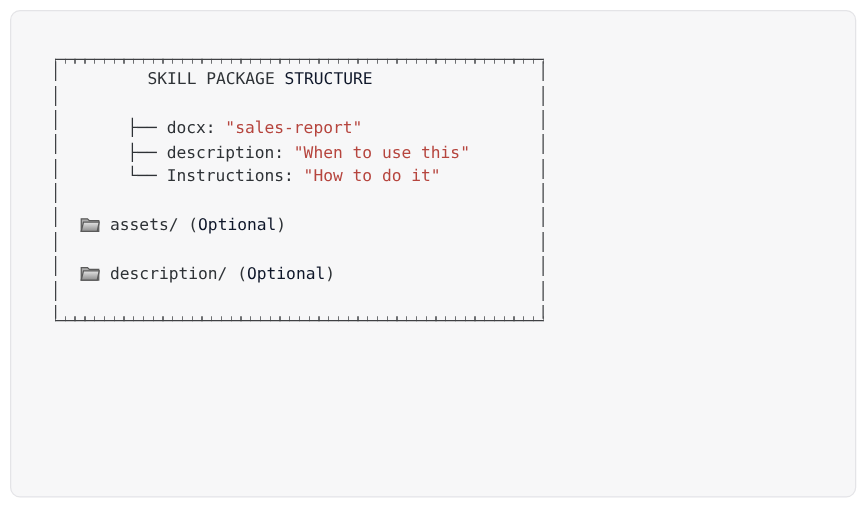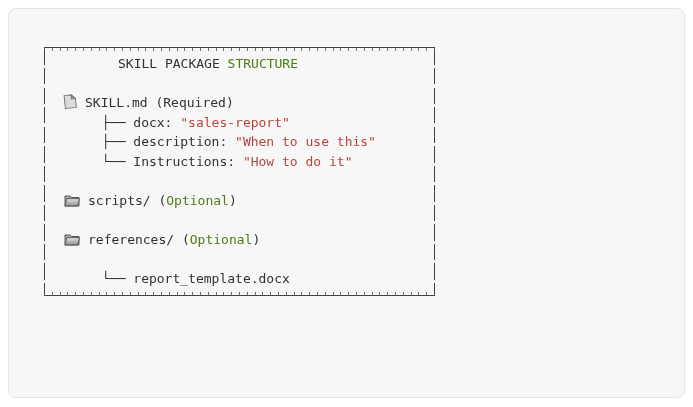--- a/index.html
+++ b/index.html
@@ -35,66 +35,61 @@
   .border-left { left:0; }
   .border-right { right:0; }
 
   .row {
     height:19.5px; line-height:19.5px; white-space:pre;
     font-size:13px; color:#2e3236;
   }
   .row.title   { padding-left:74px; }
   .row.item    { padding-left:20px; }
   .row.child   { padding-left:58px; }
-  .accent      { color:#4d7c0f; }
+  .accent      { color:#0f172a; }
   .str         { color:#b6453e; }
   .icon        { display:inline-block; vertical-align:-2px; margin-right:8px; }
   .icon.file   { transform:rotate(-6deg); }
 </style>
 </head>
 <body>
 
 <div class="card">
   <div class="ascii-box">
     <div class="border-top"></div>
     <div class="border-left"></div>
     <div class="border-right"></div>
     <div class="border-bottom"></div>
 
     <div class="row title"><span>SKILL PACKAGE </span><span class="accent">STRUCTURE</span></div>
     <div class="row blank"></div>
 
-    <div class="row item"><span class="icon file"><svg width="13" height="15" viewBox="0 0 13 15">
-            <path d="M1 1 h7 l4 4 v9 H1 z" fill="#dcdcdc" stroke="#7a7a7a" stroke-width="1"></path>
-            <path d="M8 1 l4 4 h-4 z" fill="#9a9a9a" stroke="#7a7a7a" stroke-width="1"></path>
-          </svg></span><span>SKILL.md</span><span> (</span><span>Required</span><span>)</span></div>
     <div class="row child"><span>├── </span><span>docx: </span><span class="str">"sales-report"</span></div>
     <div class="row child"><span>├── </span><span>description: </span><span class="str">"When to use this"</span></div>
     <div class="row child"><span>└── </span><span>Instructions: </span><span class="str">"How to do it"</span></div>
     <div class="row blank"></div>
 
     <div class="row item"><span class="icon"><svg width="16" height="14" viewBox="0 0 16 14">
             <defs>
               <linearGradient id="fg1" x1="0" y1="0" x2="0" y2="1">
                 <stop offset="0" stop-color="#e6e6e6"></stop>
                 <stop offset="1" stop-color="#8d8d8d"></stop>
               </linearGradient>
             </defs>
             <path d="M1 3 h5 l1.5 1.5 H15 V13 H1 z" fill="#adadad" stroke="#5a5a5a" stroke-width="1"></path>
             <path d="M1 13 L2.8 5.6 H15.4 L13.8 13 z" fill="url(#fg1)" stroke="#5a5a5a" stroke-width="1"></path>
-          </svg></span><span>scripts/</span><span> (</span><span class="accent">Optional</span><span>)</span></div>
+          </svg></span><span>assets/</span><span> (</span><span class="accent">Optional</span><span>)</span></div>
     <div class="row blank"></div>
 
     <div class="row item"><span class="icon"><svg width="16" height="14" viewBox="0 0 16 14">
             <defs>
               <linearGradient id="fg2" x1="0" y1="0" x2="0" y2="1">
                 <stop offset="0" stop-color="#e6e6e6"></stop>
                 <stop offset="1" stop-color="#8d8d8d"></stop>
               </linearGradient>
             </defs>
             <path d="M1 3 h5 l1.5 1.5 H15 V13 H1 z" fill="#adadad" stroke="#5a5a5a" stroke-width="1"></path>
             <path d="M1 13 L2.8 5.6 H15.4 L13.8 13 z" fill="url(#fg2)" stroke="#5a5a5a" stroke-width="1"></path>
-          </svg></span><span>references/</span><span> (</span><span class="accent">Optional</span><span>)</span></div>
+          </svg></span><span>description/</span><span> (</span><span class="accent">Optional</span><span>)</span></div>
     <div class="row blank"></div>
 
-    <div class="row child"><span>└── </span><span>report_template.docx</span></div>
   </div>
 </div>
 
 </body></html>

